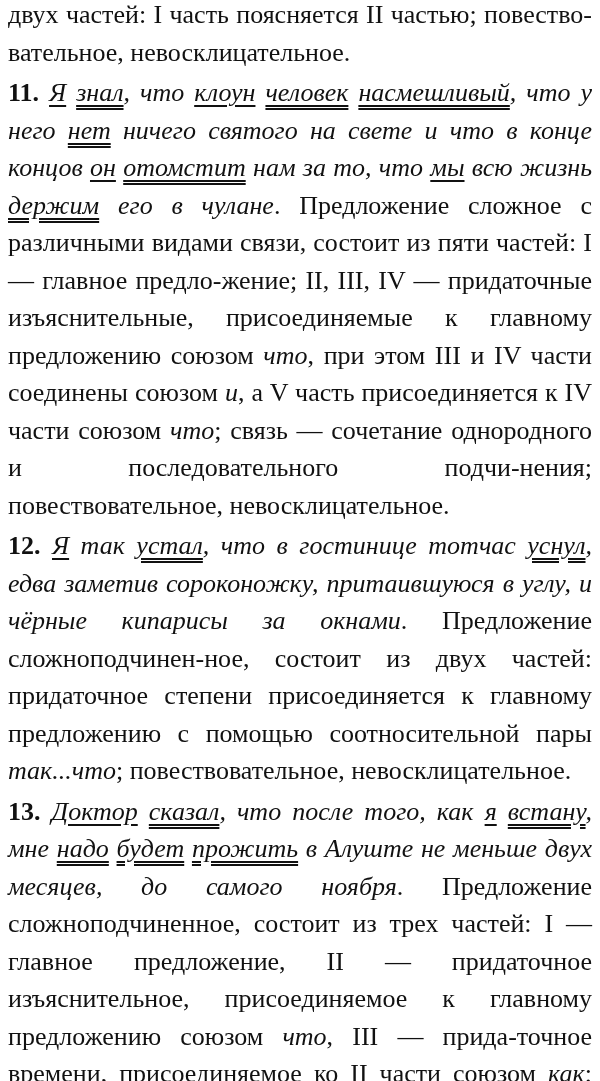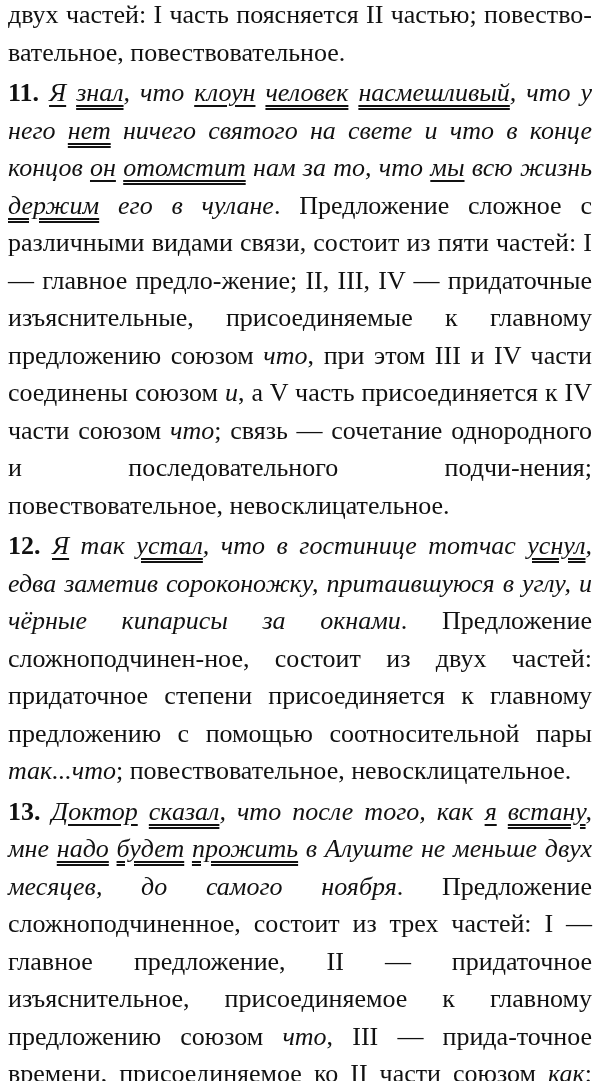--- a/index.html
+++ b/index.html
@@ -29,18 +29,18 @@
     text-decoration: underline double;
     text-decoration-thickness: 1.5px;
     text-underline-offset: 4px;
   }
   .first { margin-top: -4px; }
 </style>
 </head>
 <body>
 
 <div class="page">
-  <p class="para first"><span>двух частей: I часть поясняется II частью; повество-вательное, повествовательное.</span></p>
+  <p class="para first"><span>двух частей: I часть поясняется II частью; повество-вательное, невосклицательное.</span></p>
   <p class="para"><span class="num">11.</span> <span class="ex subj">Я</span><span class="ex"> </span><span class="ex pred">знал</span><span class="ex">, что </span><span class="ex subj">клоун</span><span class="ex"> </span><span class="ex pred">человек</span><span class="ex"> </span><span class="ex pred">насмешливый</span><span class="ex">, что у него </span><span class="ex pred">нет</span><span class="ex"> ничего святого на свете и что в конце концов </span><span class="ex subj">он</span><span class="ex"> </span><span class="ex pred">отомстит</span><span class="ex"> нам за то, что </span><span class="ex subj">мы</span><span class="ex"> всю жизнь </span><span class="ex pred">держим</span><span class="ex"> его в чулане</span><span>. Предложение сложное с различными видами связи, состоит из пяти частей: I — главное предло-жение; II, III, IV — придаточные изъяснительные, присоединяемые к главному предложению союзом </span><span class="it">что</span><span>, при этом III и IV части соединены союзом </span><span class="it">и</span><span>, а V часть присоединяется к IV части союзом </span><span class="it">что</span><span>; связь — сочетание однородного и последовательного подчи-нения; повествовательное, невосклицательное.</span></p>
   <p class="para"><span class="num">12.</span> <span class="ex subj">Я</span><span class="ex"> так </span><span class="ex pred">устал</span><span class="ex">, что в гостинице тотчас </span><span class="ex pred">уснул</span><span class="ex">, едва заметив сороконожку, притаившуюся в углу, и чёрные кипарисы за окнами</span><span>. Предложение сложноподчинен-ное, состоит из двух частей: придаточное степени присоединяется к главному предложению с помощью соотносительной пары </span><span class="it">так...что</span><span>; повествовательное, невосклицательное.</span></p>
   <p class="para"><span class="num">13.</span> <span class="ex subj">Доктор</span><span class="ex"> </span><span class="ex pred">сказал</span><span class="ex">, что после того, как </span><span class="ex subj">я</span><span class="ex"> </span><span class="ex pred">встану</span><span class="ex">, мне </span><span class="ex pred">надо</span><span class="ex"> </span><span class="ex pred">будет</span><span class="ex"> </span><span class="ex pred">прожить</span><span class="ex"> в Алуште не меньше двух месяцев, до самого ноября</span><span>. Предложение сложноподчиненное, состоит из трех частей: I — главное предложение, II — придаточное изъяснительное, присоединяемое к главному предложению союзом </span><span class="it">что</span><span>, III — прида-точное времени, присоединяемое ко II части союзом </span><span class="it">как</span><span>; связь — последовательное подчинение; повес-твовательное, невосклицательное.</span></p>
 
 </div>
 
 </body></html>

